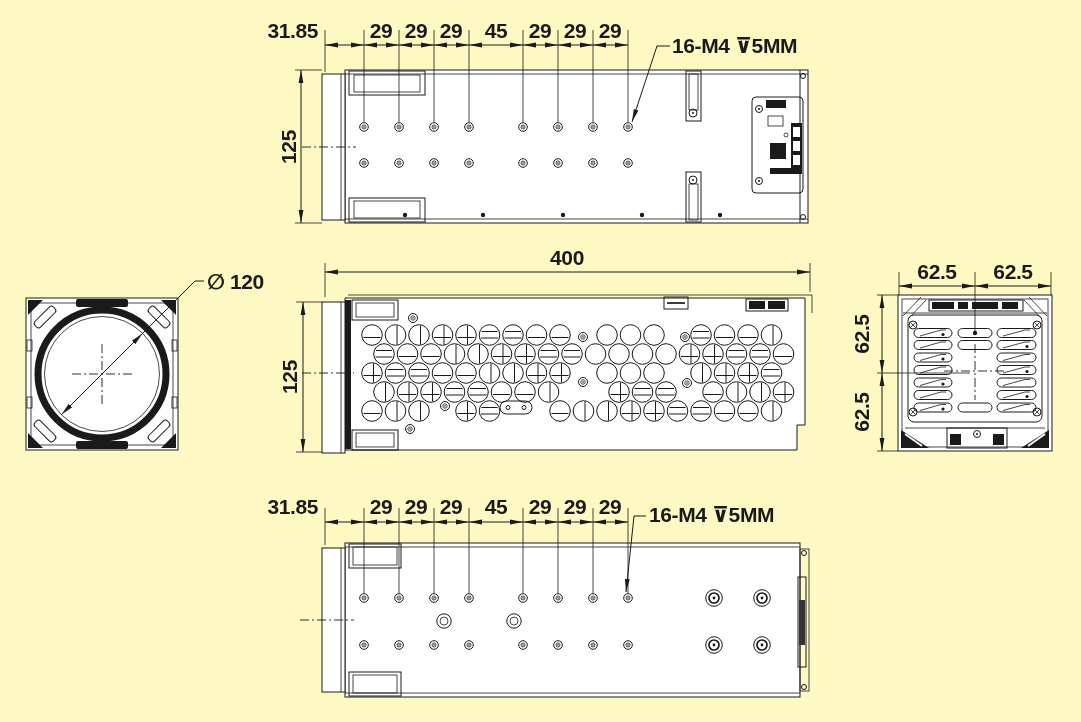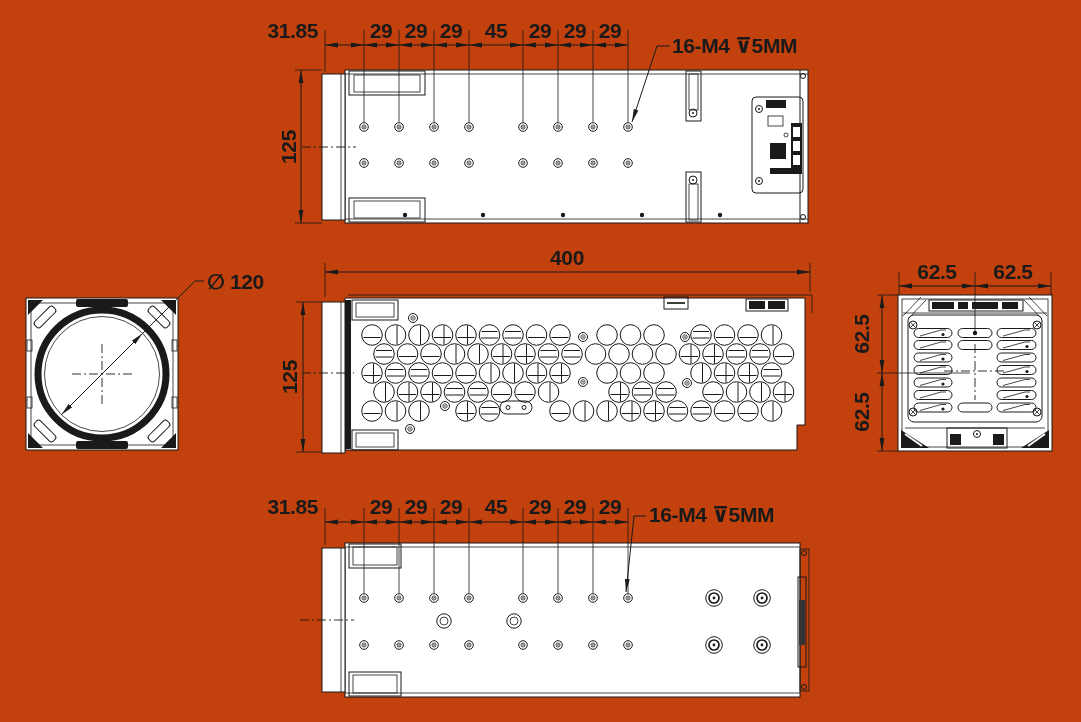--- a/index.html
+++ b/index.html
@@ -1,16 +1,16 @@
 <!DOCTYPE html>
 <html style="--line: #1a1a1a;"><head>
 <meta charset="utf-8">
 <style>
   html,body{margin:0;padding:0;background:#fff;}
-  .stage{position:relative;width:1081px;height:722px;background:#c2410c;overflow:hidden;
+  .stage{position:relative;width:1081px;height:722px;background:#fef9c3;overflow:hidden;
          font-family:"Liberation Sans","DejaVu Sans",sans-serif;}
   svg{color:var(--line,#1a1a1a);}
   svg text{font-family:"Liberation Sans","DejaVu Sans",sans-serif;font-weight:700;
            font-size:21px;fill:currentColor;letter-spacing:-0.4px;}
   .ln{stroke:currentColor;fill:none;stroke-width:1;}
   .thin{stroke-width:0.8;}
   .th{stroke-width:1.7;}
   .wh{fill:#fff;stroke:currentColor;stroke-width:1;}
   .fl{fill:currentColor;stroke:none;}
   .cl{stroke:currentColor;fill:none;stroke-width:0.9;stroke-dasharray:9 3 2 3;}

